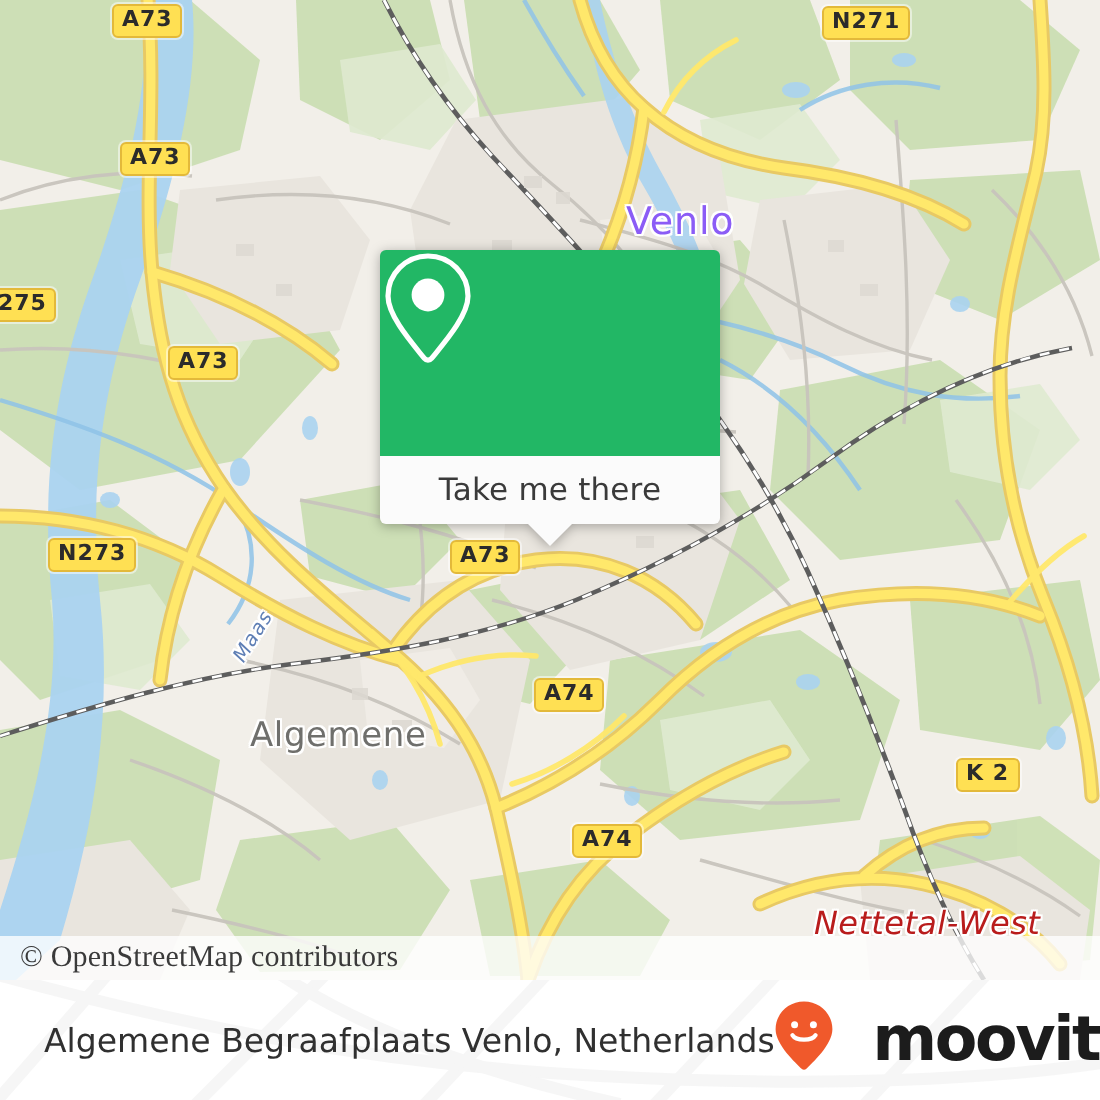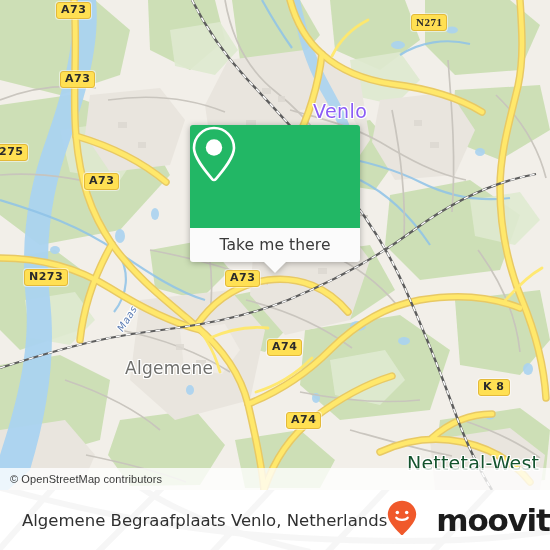--- a/index.html
+++ b/index.html
@@ -56,22 +56,23 @@
     font-size: 19px;
     color: #8b5cf6;
     letter-spacing: .4px;
   }
   .maplabel.town {
     font-size: 17px;
     color: #6f6f6c;
     letter-spacing: .3px;
   }
   .maplabel.place-it {
-    font-size: 19px;
-    color: #14532d;
+    font-size: 16px;
+    font-style: italic;
+    color: #b91c1c;
     letter-spacing: .2px;
   }
   .maplabel.water {
     font-size: 10px;
     color: #5f7fb5;
     font-style: italic;
     letter-spacing: .5px;
   }
 
   
@@ -96,22 +97,22 @@
     position: absolute;
     left: 0;
     bottom: 0;
     width: 100%;
     height: 22px;
     background: rgba(255,255,255,.78);
     display: flex;
     align-items: center;
   }
   #attribution span {
-    font-family: Liberation Sans, sans-serif;
-    font-size: 11px;
+    font-family: Liberation Serif, serif;
+    font-size: 15px;
     color: #3a3a3a;
     padding-left: 10px;
     letter-spacing: .1px;
   }
 
   
   #callout {
     position: absolute;
     left: 190px;
     top: 125px;
@@ -388,29 +389,29 @@
           <rect x="430" y="142" width="9" height="6"></rect>
           <rect x="118" y="122" width="9" height="6"></rect>
           <rect x="138" y="142" width="8" height="6"></rect>
         </g>
 
       </g>
     </svg>
 
     <div id="shield-layer">
         <div class="shield" style="left: 56px; top: 2px;">A73</div>
-        <div class="shield" style="left: 411px; top: 14px; font-family: Liberation Serif, serif;">N271</div>
+        <div class="shield" style="left: 411px; top: 3px;">N271</div>
         <div class="shield" style="left: 60px; top: 71px;">A73</div>
         <div class="shield" style="left: -6px; top: 144px;">275</div>
         <div class="shield" style="left: 84px; top: 173px;">A73</div>
         <div class="shield" style="left: 24px; top: 245px; margin-top: 24px;">N273</div>
         <div class="shield" style="left: 225px; top: 270px;">A73</div>
         <div class="shield" style="left: 267px; top: 339px;">A74</div>
         <div class="shield" style="left: 286px; top: 412px;">A74</div>
-        <div class="shield" style="left: 478px; top: 379px;">K 8</div>
+        <div class="shield" style="left: 478px; top: 379px;">K 2</div>
       </div>
     <div id="label-layer">
         <div class="maplabel city" style="left: 313px; top: 100px;">Venlo</div>
         <div class="maplabel town" style="left: 125px; top: 358px;">Algemene</div>
         <div class="maplabel place-it" style="left: 407px; top: 452px;">Nettetal-West</div>
         <div class="maplabel water" style="left: 113px; top: 313px; transform: rotate(-58deg);">Maas</div>
       </div>
 
     <div id="attribution">
       <span>© OpenStreetMap contributors</span>

